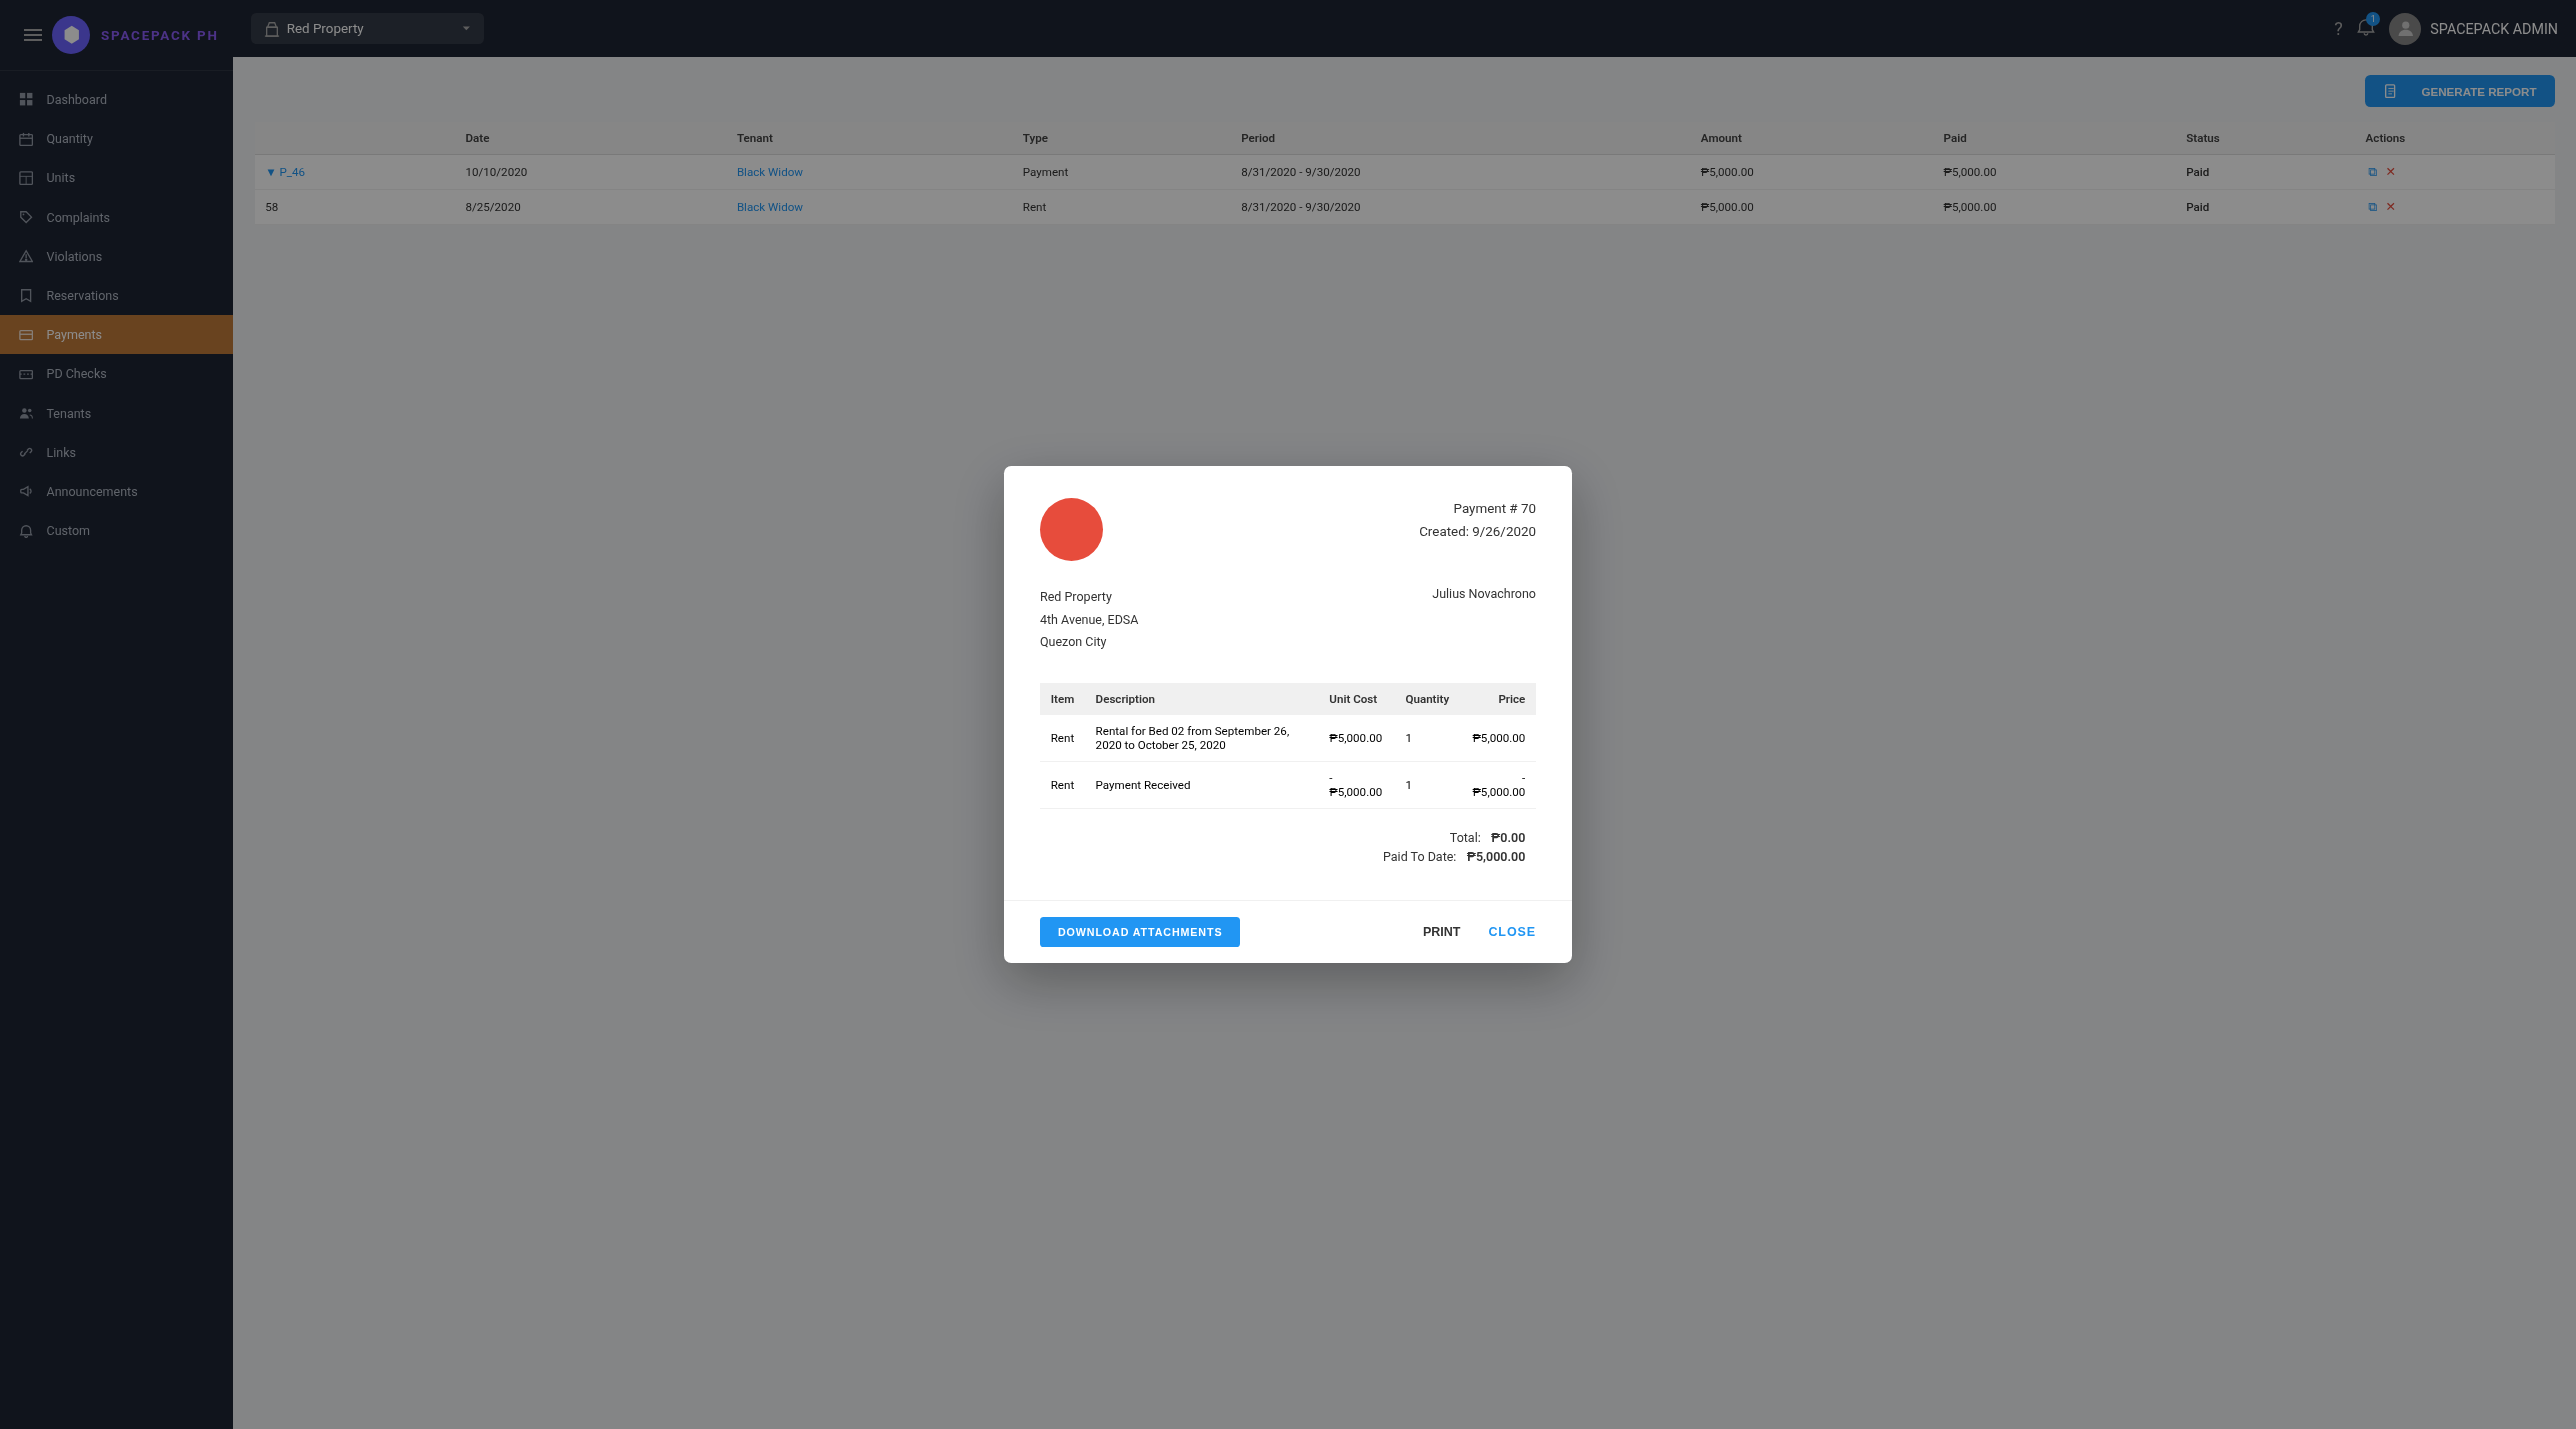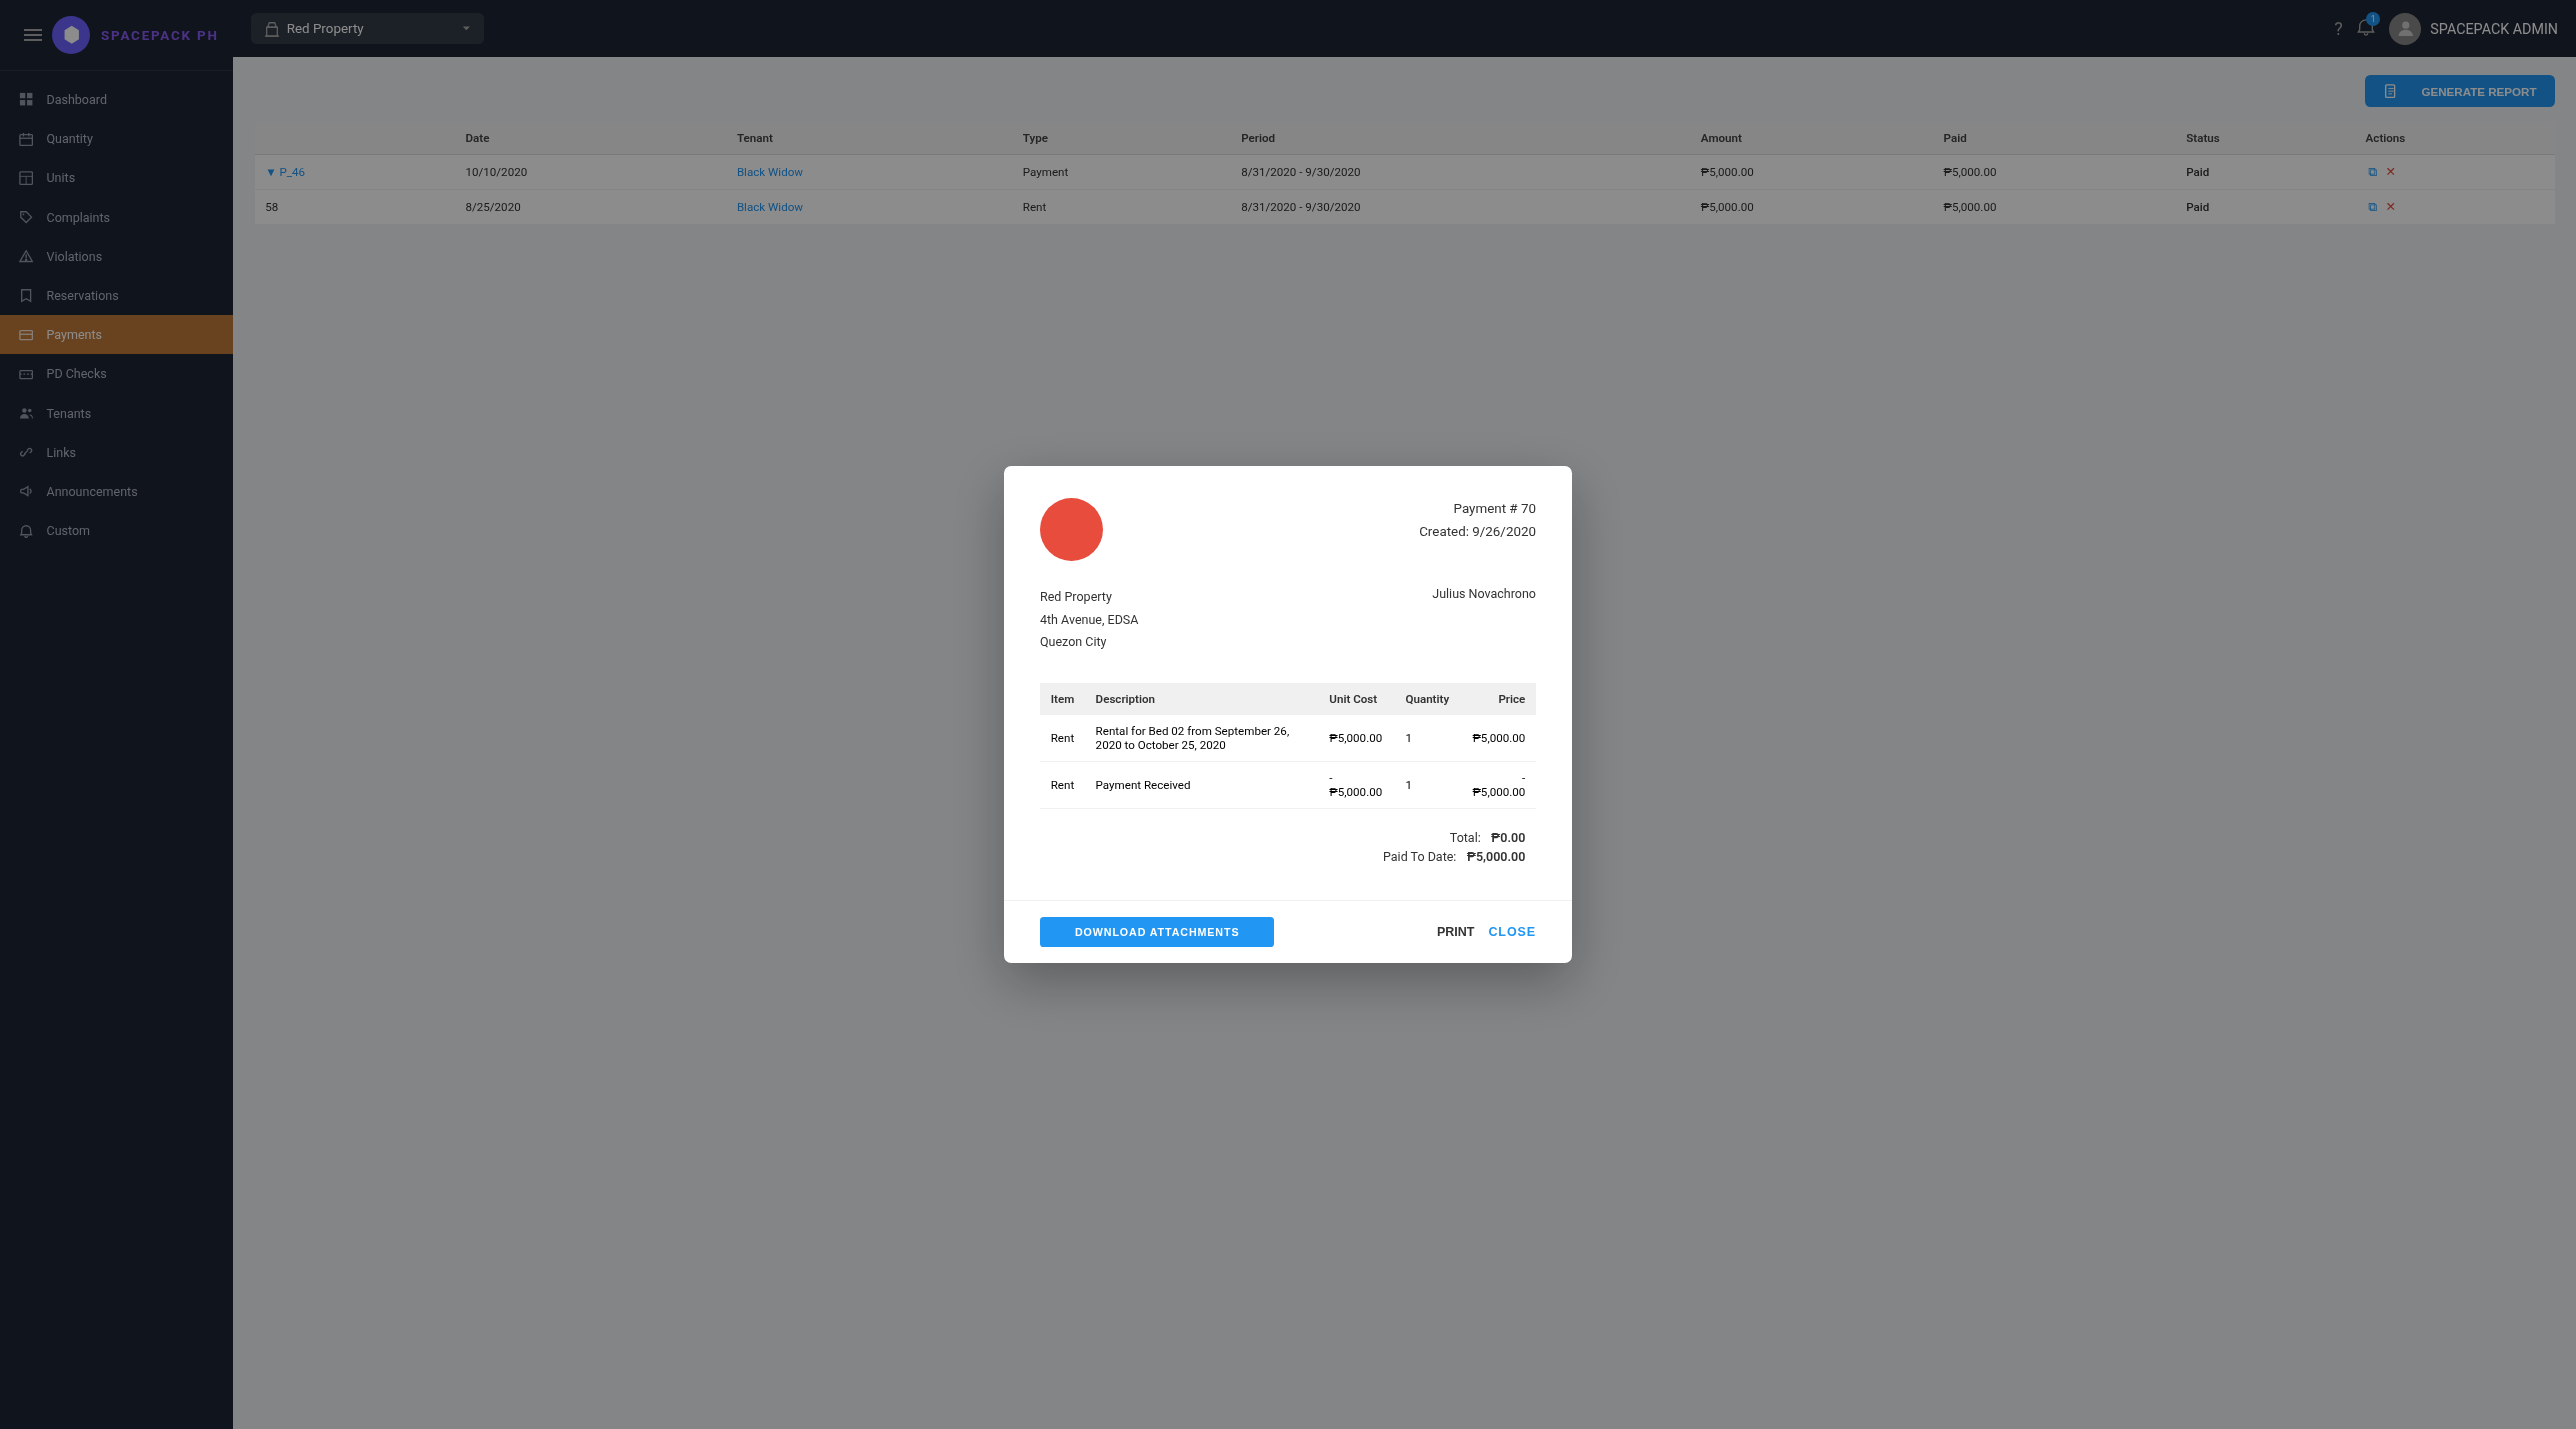--- a/index.html
+++ b/index.html
@@ -133,24 +133,24 @@
     .invoice-totals { text-align: right; padding: 7.2px 10.7px; font-size: 12.5px; color: #333; }
     .invoice-totals .total-line { margin-bottom: 3.6px; }
 
     
     .modal-footer {
       display: flex; align-items: center; justify-content: space-between;
       padding: 16px 36px; border-top: 0.9px solid #f0f0f0;
     }
     .download-btn {
       background: #2196f3; color: #fff; border: none; border-radius: 3.6px;
-      padding: 9px 35px; font-size: 10.7px; font-weight: 700; cursor: pointer;
+      padding: 9px 18px; font-size: 10.7px; font-weight: 700; cursor: pointer;
       letter-spacing: 0.9px;
     }
-    .modal-actions { display: flex; align-items: center; gap: 14px; }
+    .modal-actions { display: flex; align-items: center; gap: 28px; }
     .print-btn { background: none; border: none; font-size: 12.5px; font-weight: 600; color: #333; cursor: pointer; }
     .close-btn { background: none; border: none; font-size: 12.5px; font-weight: 700; color: #2196f3; cursor: pointer; letter-spacing: 0.9px; }
   </style>
 </head>
 <body>
 
 <div class="sidebar">
   <div class="sidebar-header">
     <div class="hamburger">
       <span></span>

